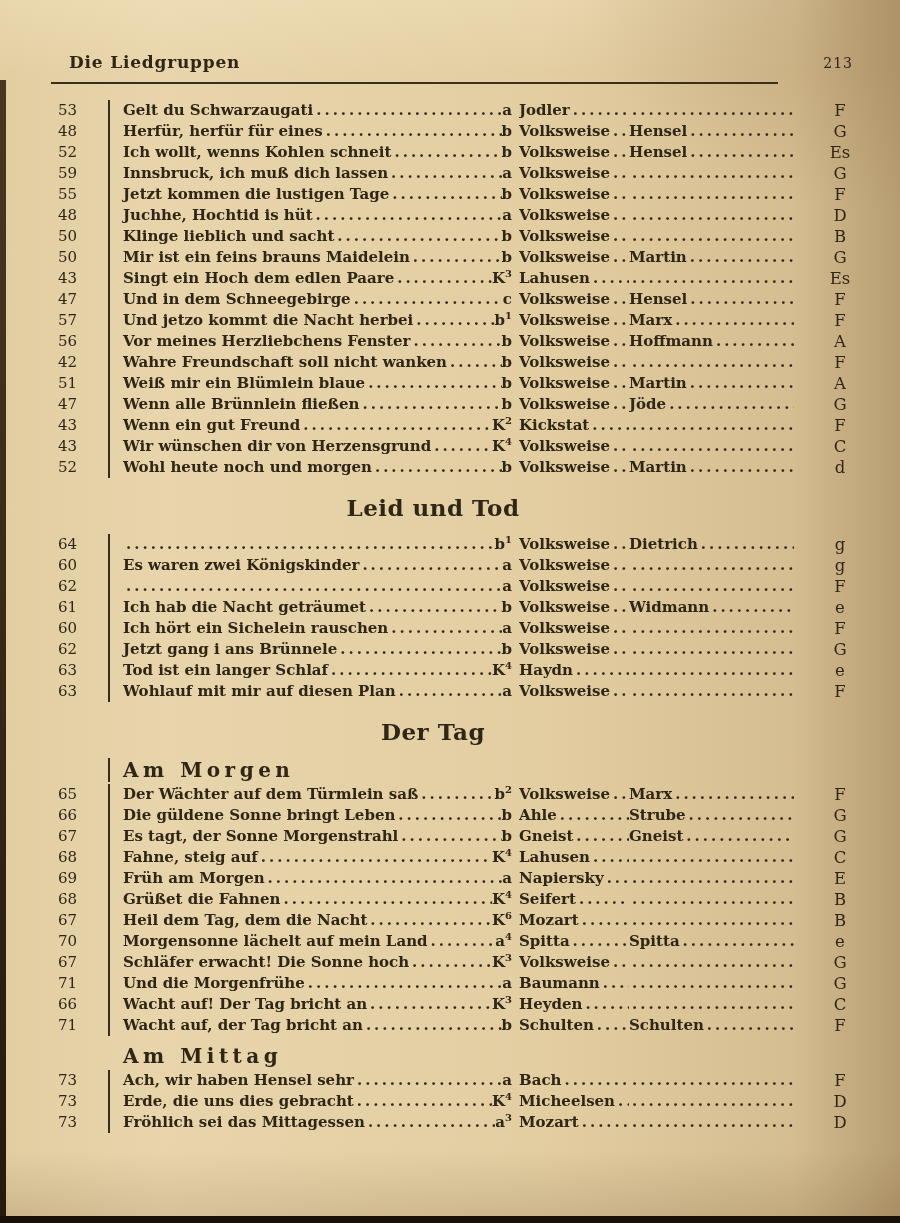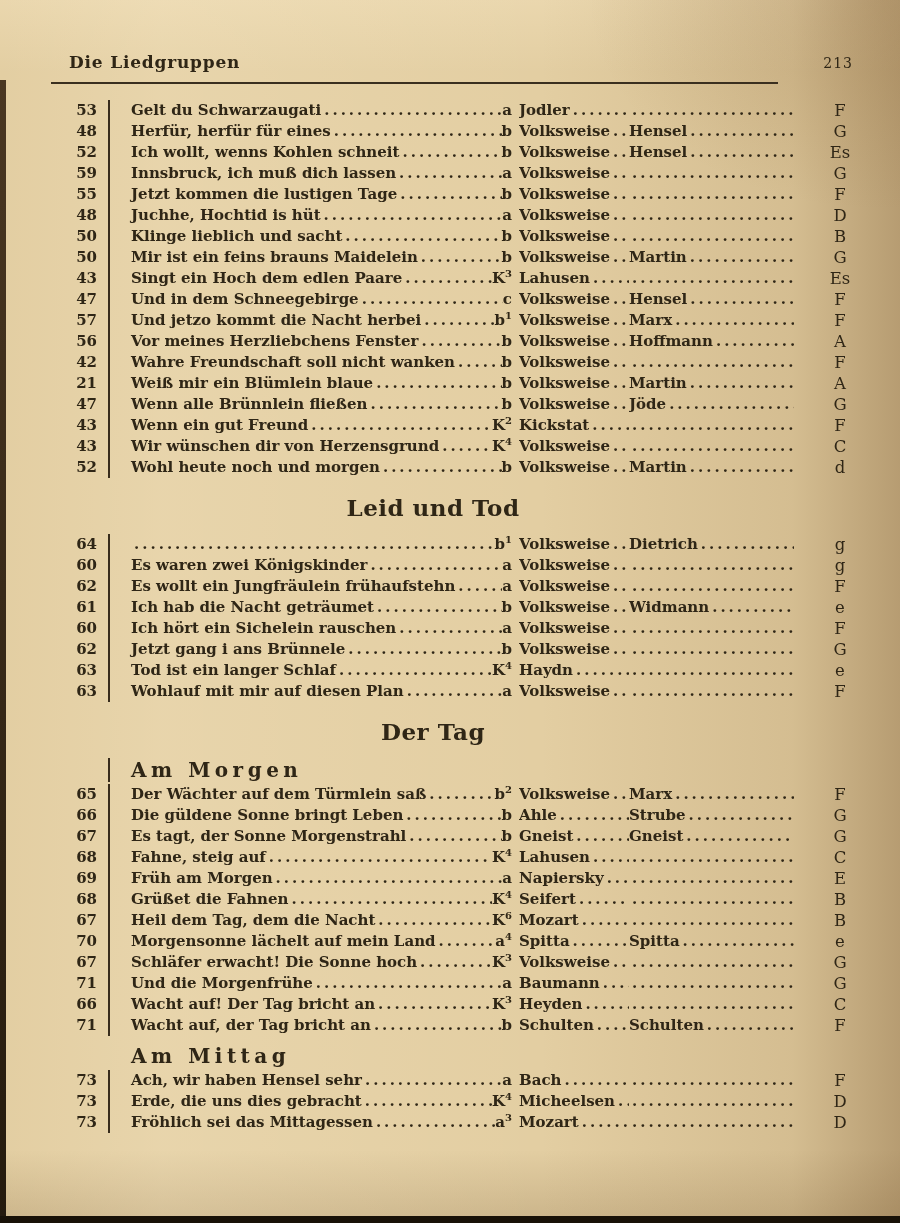--- a/index.html
+++ b/index.html
@@ -15,22 +15,22 @@
   }
   .edge-left{position:absolute;left:0;top:80px;bottom:0;width:6px;background:linear-gradient(180deg,#4a3722,#241a0e);}
   .edge-bottom{position:absolute;left:0;right:0;bottom:0;height:7px;background:#181107;}
   .content{position:absolute;left:58px;top:52px;width:810px;}
   .hdr{display:flex;justify-content:space-between;align-items:baseline;padding:0 15px 0 11px;}
   .hdr-title{font-weight:700;font-size:17px;letter-spacing:.8px;}
   .hdr-page{font-size:14px;font-weight:400;letter-spacing:1px;}
   .hdr-rule{height:2px;background:#3a2f1f;width:727px;margin:10px 0 0 -7px;}
   .table{margin-top:16px;}
   .row{display:flex;height:21px;line-height:21px;font-size:15px;white-space:nowrap;}
-  .num{flex:none;width:50px;text-align:right;padding-right:11px;box-sizing:border-box;font-weight:700;}
-  .body{flex:1;min-width:0;display:flex;border-left:2px solid #382c1c;padding-left:21px;box-sizing:border-box;}
+  .num{flex:none;width:50px;padding-right:11px;box-sizing:border-box;font-weight:400;}
+  .body{flex:1;min-width:0;display:flex;border-left:2px solid #382c1c;padding-left:13px;box-sizing:border-box;}
   .label-row{height:24px;line-height:24px;margin:8px 0 2px;}
   .label-row.no-rule .body{border-left-color:transparent;}
   .sublabel{font-weight:700;font-size:20px;letter-spacing:4.5px;}
   .title{flex:none;font-weight:700;}
   .dots{flex:1 1 auto;min-width:0;overflow:hidden;letter-spacing:3px;padding:0 3px;font-weight:700;}
   .mark{flex:none;font-weight:700;padding-right:7px;}
   .mark sup{font-size:10px;line-height:0;}
   .cell{flex:none;display:flex;min-width:0;overflow:hidden;}
   .cell .name{flex:none;font-weight:700;}
   .src{width:110px;}
@@ -261,21 +261,21 @@
               <span class="name">Volksweise</span>
               <span class="dots">................................................................................................................................................................</span>
             </span>
             <span class="cell comp">
               <span class="dots">................................................................................................................................................................</span>
             </span>
             <span class="key">F</span>
           </div>
         </div>
         <div class="row">
-          <span class="num">21</span>
+          <span class="num">51</span>
           <div class="body">
             <span class="title">Weiß mir ein Blümlein blaue</span>
             <span class="dots">................................................................................................................................................................</span>
             <span class="mark">b</span>
             <span class="cell src">
               <span class="name">Volksweise</span>
               <span class="dots">................................................................................................................................................................</span>
             </span>
             <span class="cell comp">
               <span class="name">Martin</span>
@@ -381,21 +381,20 @@
             </span>
             <span class="cell comp">
               <span class="dots">................................................................................................................................................................</span>
             </span>
             <span class="key">g</span>
           </div>
         </div>
         <div class="row">
           <span class="num">62</span>
           <div class="body">
-            <span class="title">Es wollt ein Jungfräulein frühaufstehn</span>
             <span class="dots">................................................................................................................................................................</span>
             <span class="mark">a</span>
             <span class="cell src">
               <span class="name">Volksweise</span>
               <span class="dots">................................................................................................................................................................</span>
             </span>
             <span class="cell comp">
               <span class="dots">................................................................................................................................................................</span>
             </span>
             <span class="key">F</span>

